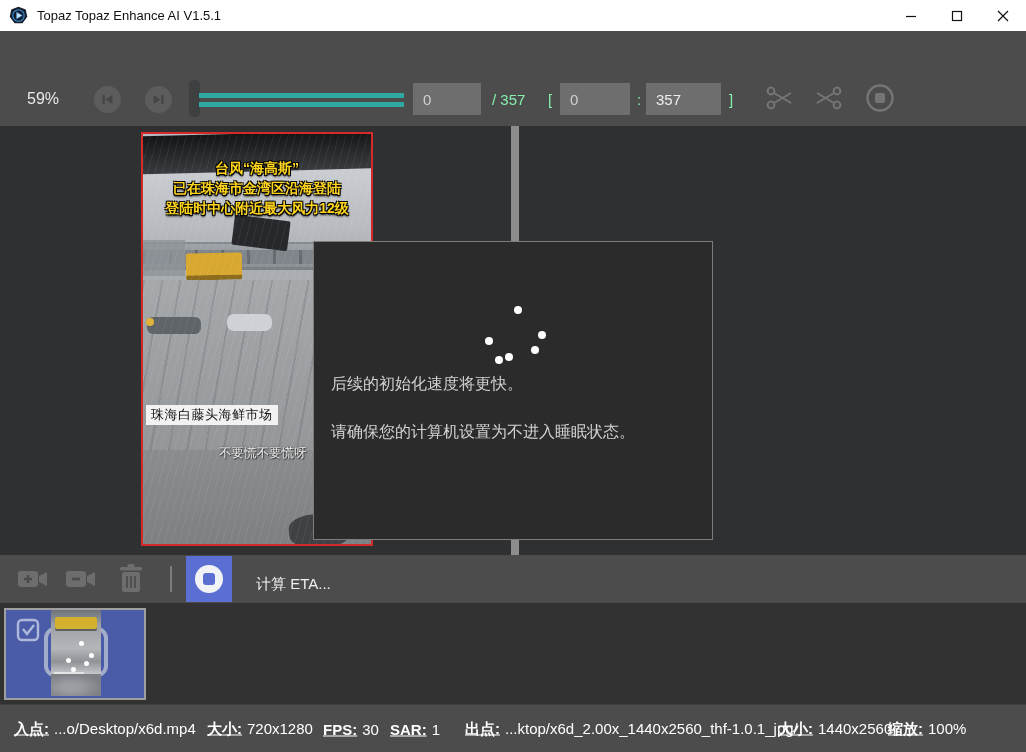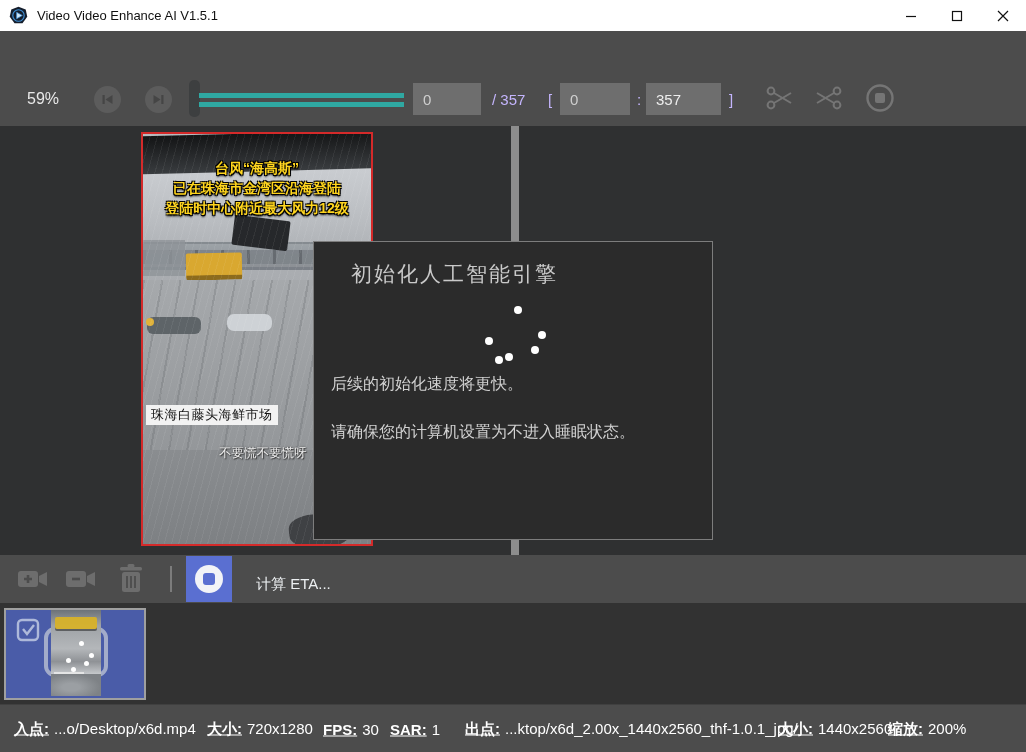--- a/index.html
+++ b/index.html
@@ -25,21 +25,21 @@
   .toolbar { position:absolute; top:71px; left:0; width:100%; height:55px; background:#4c4c4c; }
   .zoom-level { position:absolute; left:27px; top:50%; transform:translateY(-50%);
                 color:#e9e9e9; font-size:16px; }
   .circle-btn { position:absolute; top:15px; width:27px; height:27px; border-radius:50%;
                 background:#5c5c5c; display:flex; align-items:center; justify-content:center; }
   .slider-thumb { position:absolute; left:189px; top:9px; width:11px; height:37px;
                   border-radius:5px; background:#3d3f40; }
   .track { position:absolute; left:199px; height:5px; width:205px; background:#2fa8a2; }
   .frame-box { position:absolute; top:12px; height:32px; background:#6e6e6e; border:none;
                color:#cfcfcf; font-size:15px; padding-left:10px; font-family:"Liberation Sans",sans-serif; outline:none; }
-  .tb-text { position:absolute; top:50%; transform:translateY(-50%); color:#c4b5fd; font-size:15px; }
+  .tb-text { position:absolute; top:50%; transform:translateY(-50%); color:#86efac; font-size:15px; }
   .tb-icon { position:absolute; top:13px; }
 
   
   .main { position:absolute; top:126px; left:0; width:100%; height:429px; background:#2f3031; }
   .split-divider { position:absolute; left:511px; top:0; width:8px; height:429px; background:#8d8d8d; z-index:1; }
 
   
   .preview { position:absolute; left:141px; top:6px; width:232px; height:414px;
              border:2px solid #d42a2a; background:linear-gradient(#b7babe,#a2a5a9 55%,#8b8e91); overflow:hidden; z-index:2; }
   .pv-topband { position:absolute; left:-4px; top:-4px; width:108%; height:38px; background:linear-gradient(#131415,#393c3f);
@@ -132,21 +132,21 @@
 <body>
 
 <div class="window">
 
   <div class="titlebar">
     <svg class="logo" viewBox="0 0 20 20">
       <path d="M10 0.8 L17.6 3.6 L19.2 11.4 L14.2 18.2 L5.8 18.2 L0.8 11.4 L2.4 3.6 Z" fill="#141d2b"></path>
       <circle cx="10" cy="10" r="6" fill="none" stroke="#3f8fd4" stroke-width="1.2"></circle>
       <path d="M8 6.6 L14 10 L8 13.4 Z" fill="#cfe6f6" stroke="#3f8fd4" stroke-width="0.8"></path>
     </svg>
-    <span class="title">Video Video Enhance AI V1.5.1</span>
+    <span class="title">Topaz Topaz Enhance AI V1.5.1</span>
     <div class="win-controls">
       <div class="win-btn">
         <svg width="12" height="12" viewBox="0 0 12 12">
             <line x1="1" y1="6.5" x2="11" y2="6.5" stroke="#111" stroke-width="1.2"></line>
           </svg>
       </div>
       <div class="win-btn">
         <svg width="12" height="12" viewBox="0 0 12 12">
             <rect x="1.5" y="1.5" width="9" height="9" fill="none" stroke="#111" stroke-width="1.2"></rect>
           </svg>
@@ -236,21 +236,20 @@
         <div>台风“海高斯”</div>
         <div>已在珠海市金湾区沿海登陆</div>
         <div>登陆时中心附近最大风力12级</div>
       </div>
       <div class="pv-market">珠海白藤头海鲜市场</div>
       <div class="pv-caption">不要慌不要慌呀</div>
       <div class="pv-rain"></div>
     </div>
 
     <div class="dialog">
-      <div class="dialog-title">初始化人工智能引擎</div>
       <div>
         <div class="spin-dot" style="left:200px; top:64px"></div>
         <div class="spin-dot" style="left:224px; top:89px"></div>
         <div class="spin-dot" style="left:217px; top:104px"></div>
         <div class="spin-dot" style="left:191px; top:111px"></div>
         <div class="spin-dot" style="left:181px; top:114px"></div>
         <div class="spin-dot" style="left:171px; top:95px"></div>
       </div>
       <div class="dialog-body">
         <div>后续的初始化速度将更快。</div>
@@ -332,16 +331,16 @@
     </div>
   </div>
 
   <div class="statusbar">
     <span class="sb-item" style="left:14px"><b>入点:</b><span>...o/Desktop/x6d.mp4</span></span>
     <span class="sb-item" style="left:207px"><b>大小:</b><span>720x1280</span></span>
     <span class="sb-item" style="left:323px"><b>FPS:</b><span>30</span></span>
     <span class="sb-item" style="left:390px"><b>SAR:</b><span>1</span></span>
     <span class="sb-item" style="left:465px"><b>出点:</b><span>...ktop/x6d_2.00x_1440x2560_thf-1.0.1_jpg/</span></span>
     <span class="sb-item" style="left:778px"><b>大小:</b><span>1440x2560</span></span>
-    <span class="sb-item" style="left:888px"><b>缩放:</b><span>200%</span></span>
+    <span class="sb-item" style="left:888px"><b>缩放:</b><span>100%</span></span>
   </div>
 
 </div>
 
 </body></html>

